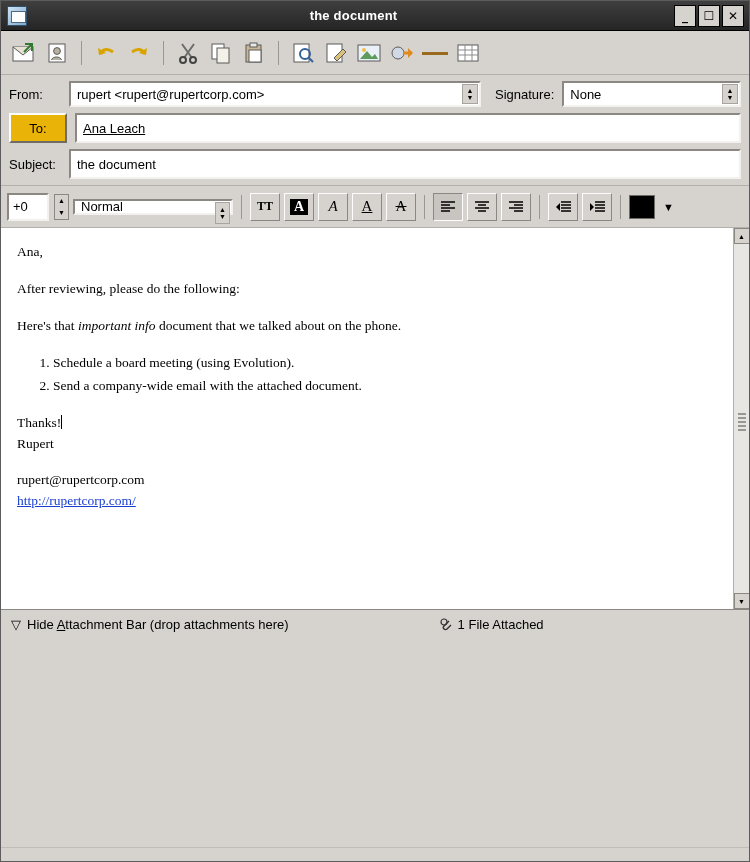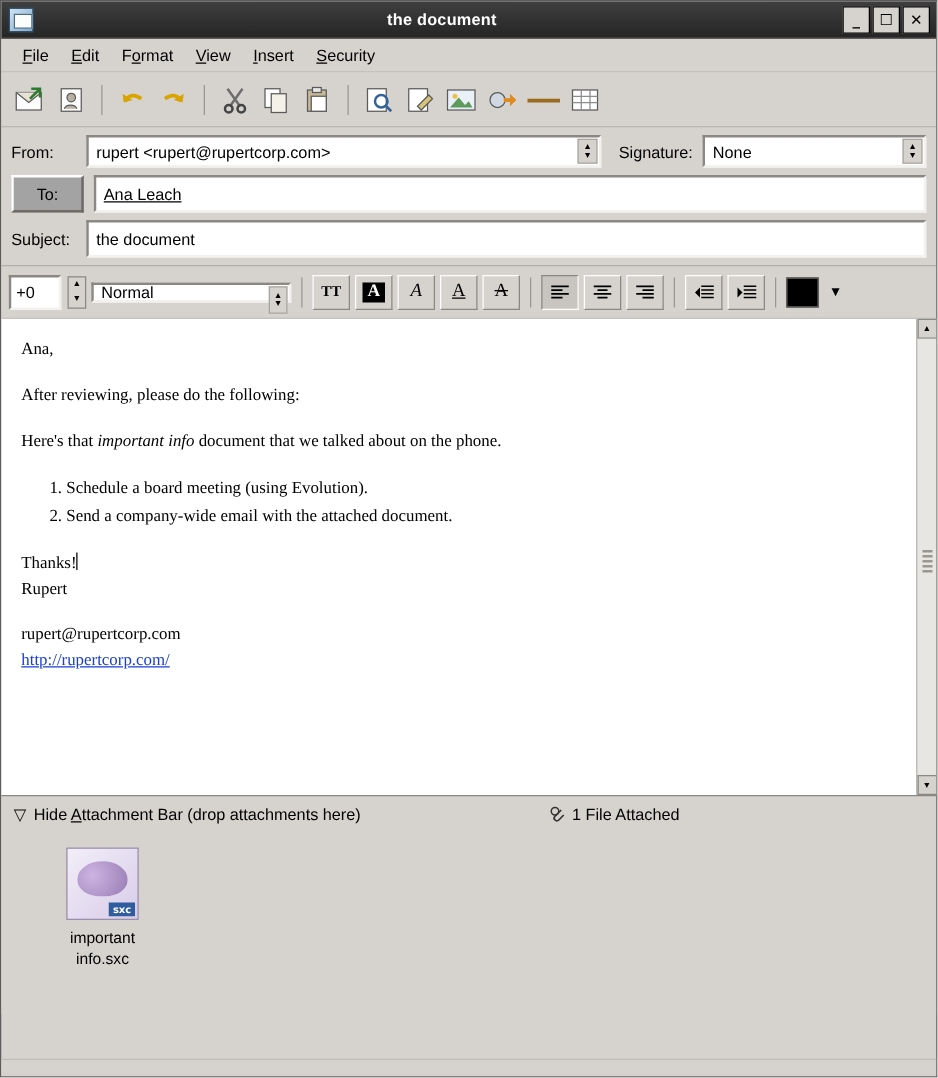--- a/index.html
+++ b/index.html
@@ -122,21 +122,21 @@
     position: absolute; right: 1px; top: 1px;
     width: 16px; height: 20px;
     background: #d6d3ce;
     border: 1px solid #a8a5a0;
     display: flex; flex-direction: column;
     align-items: center; justify-content: center;
     font-size: 7px; line-height: 7px;
   }
   .to-btn {
     width: 58px; height: 30px;
-    background: #a3a3a3;
+    background: #eab308;
     border: 2px solid;
     border-color: #fdfdfd #6f6c67 #6f6c67 #fdfdfd;
     font-size: 13px;
     display: flex; align-items: center; justify-content: center;
   }
   .text-input {
     flex: 1; height: 30px;
     background: #fff;
     border: 2px solid;
     border-color: #8b8884 #f3f1ee #f3f1ee #8b8884;
@@ -327,28 +327,20 @@
   <div class="titlebar">
     <div class="app-icon"></div>
     <div class="title">the document</div>
     <div class="winbtns">
       <div class="winbtn">_</div>
       <div class="winbtn">☐</div>
       <div class="winbtn close">✕</div>
     </div>
   </div>
 
-  <div class="menubar">
-    <div class="menu-item"><u>F</u><span>ile</span></div>
-    <div class="menu-item"><u>E</u>dit</div>
-    <div class="menu-item">F<u>o</u>rmat</div>
-    <div class="menu-item"><u>V</u>iew</div>
-    <div class="menu-item"><u>I</u>nsert</div>
-    <div class="menu-item"><u>S</u>ecurity</div>
-  </div>
 
   <div class="toolbar">
     <div class="tb-btn">
       <svg width="26" height="24" viewBox="0 0 26 24">
         <rect x="2" y="6" width="20" height="14" fill="#fdfdfd" stroke="#5b5b5b"></rect>
         <path d="M2 6 L12 14 L22 6" fill="#e8e2d5" stroke="#5b5b5b"></path>
         <path d="M14 3 l7 0 0 7" fill="none" stroke="#2f7a2f" stroke-width="2"></path>
         <path d="M21 3 L13 11" stroke="#2f7a2f" stroke-width="2"></path>
       </svg>
     </div>
@@ -562,27 +554,15 @@
       <span class="clip-icon">
         <svg width="14" height="14" viewBox="0 0 14 14">
             <path d="M10 4 L5 9 a2 2 0 0 0 3 3 L12 8" fill="none" stroke="#333" stroke-width="1.4"></path>
             <circle cx="5" cy="5" r="3" fill="none" stroke="#333" stroke-width="1.2"></circle>
           </svg>
       </span>
       <span>1 File Attached</span>
     </div>
   </div>
 
-  <div class="att-area">
-    <div class="att-item">
-      <div class="att-thumb">
-        <div class="wing"></div>
-        <div class="badge">sxc</div>
-      </div>
-      <div class="att-name">
-        <div>important</div>
-        <div>info.sxc</div>
-      </div>
-    </div>
-  </div>
 
   <div class="bottom-strip"></div>
 </div>
 
 </body></html>

